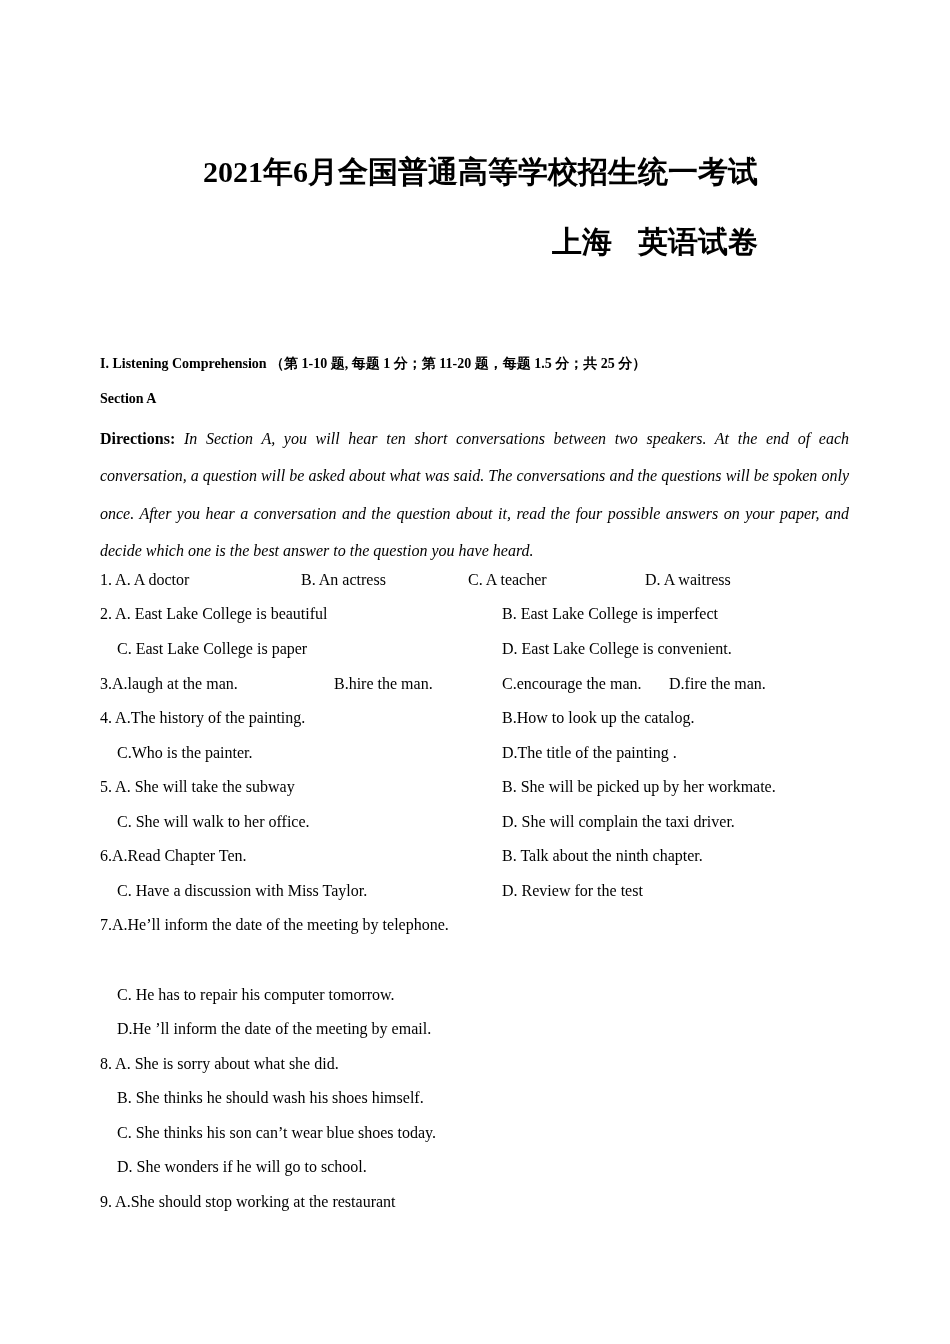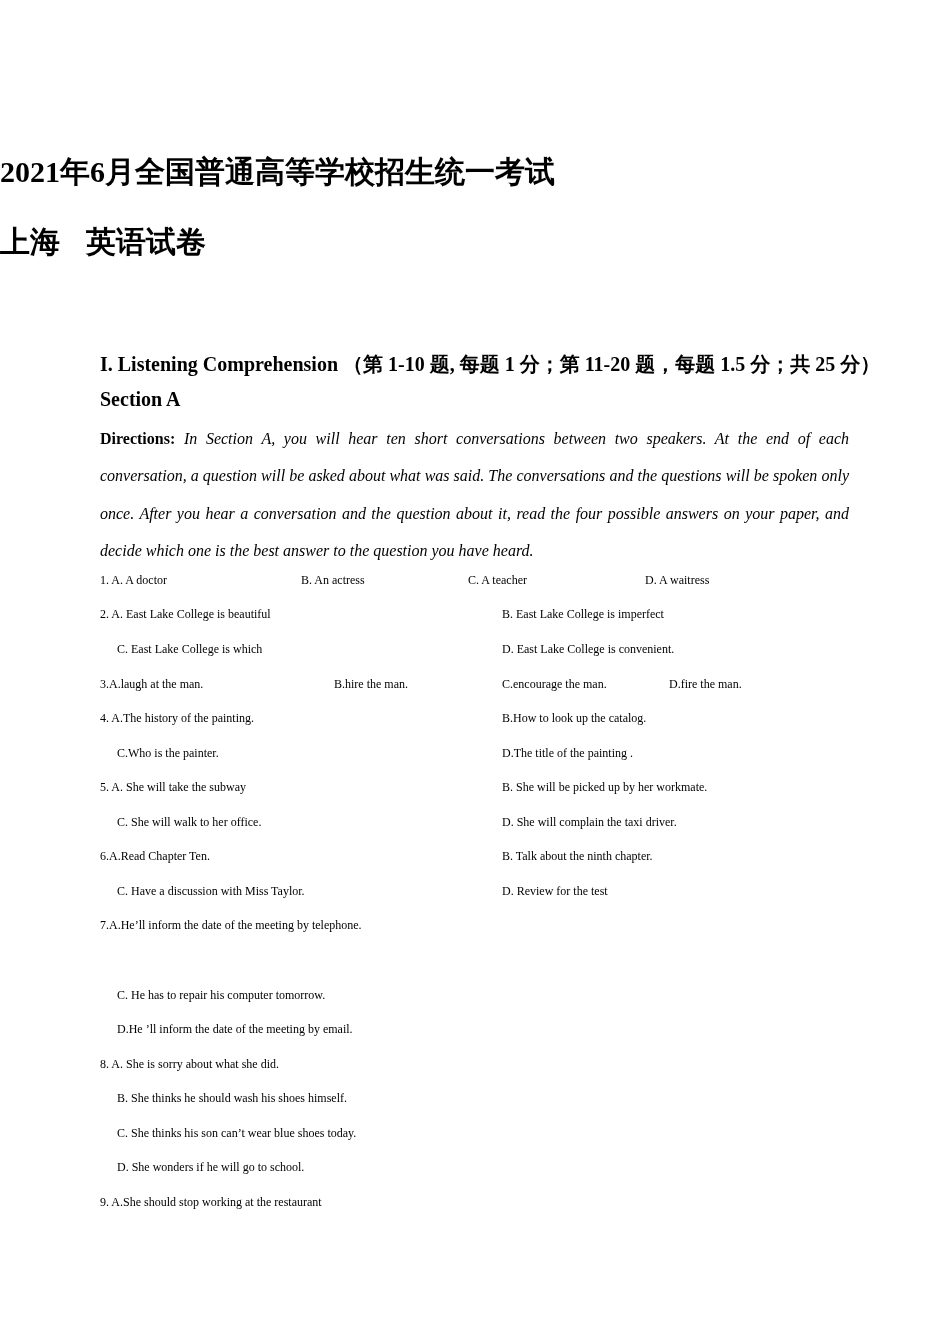--- a/index.html
+++ b/index.html
@@ -1,29 +1,29 @@
 <!DOCTYPE html>
 <html><head>
 <meta charset="utf-8">
 <style>
   html, body { margin: 0; padding: 0; background: #ffffff; }
   body { width: 950px; height: 1344px; position: relative; overflow: hidden;
          font-family: "Liberation Serif", "DejaVu Serif", serif; color: #000000; }
   .page { position: absolute; left: 0; top: 0; width: 950px; height: 1344px; }
-  .title { position: absolute; left: 0; width: 758px; text-align: left;
+  .title { position: absolute; left: 0; width: 758px; text-align: right;
            font-weight: bold; font-size: 30px; letter-spacing: 0px; }
   .title1 { top: 152px; }
   .title2 { top: 222px; }
   .title2 .gap { display: inline-block; width: 26px; }
-  .line { position: absolute; left: 100px; font-size: 20px; white-space: nowrap; line-height: 20px; }
+  .line { position: absolute; left: 100px; font-size: 14px; white-space: nowrap; line-height: 20px; }
   .bold { font-weight: bold; }
   .dirs { position: absolute; left: 100px; top: 420px; width: 749px; font-size: 16px;
           line-height: 37.3px; text-align: justify; text-align-last: left; }
   .dirs .it { font-style: italic; }
-  .opt { position: absolute; font-size: 12px; white-space: nowrap; line-height: 20px; }
+  .opt { position: absolute; font-size: 16px; white-space: nowrap; line-height: 20px; }
 </style>
 </head>
 <body>
 
 <div class="page">
 
   <div class="title title1">2021年6月全国普通高等学校招生统一考试</div>
   <div class="title title2">
     <span>上海</span><span class="gap"></span><span>英语试卷</span>
   </div>
@@ -39,21 +39,21 @@
     <span class="bold">Directions:</span><span class="it"> In Section A, you will hear ten short conversations between two speakers. At the end of each conversation, a question will be asked about what was said. The conversations and the questions will be spoken only once. After you hear a conversation and the question about it, read the four possible answers on your paper, and decide which one is the best answer to the question you have heard.</span>
   </div>
 
   <div class="opt" style="left:100px; top:570px;">1. A. A doctor</div>
   <div class="opt" style="left:301px; top:570px;">B. An actress</div>
   <div class="opt" style="left:468px; top:570px;">C. A teacher</div>
   <div class="opt" style="left:636px; top:570px;margin-left:9px;">D. A waitress</div>
 
   <div class="opt" style="left:100px; top:604px;">2. A. East Lake College is beautiful</div>
   <div class="opt" style="left:502px; top:604px;">B. East Lake College is imperfect</div>
-  <div class="opt" style="left:117px; top:639px;">C. East Lake College is which</div>
+  <div class="opt" style="left:117px; top:639px;">C. East Lake College is paper</div>
   <div class="opt" style="left:502px; top:639px;">D. East Lake College is convenient.</div>
 
   <div class="opt" style="left:100px; top:674px;">3.A.laugh at the man.</div>
   <div class="opt" style="left:334px; top:674px;">B.hire the man.</div>
   <div class="opt" style="left:502px; top:674px;">C.encourage the man.</div>
   <div class="opt" style="left:669px; top:674px;">D.fire the man.</div>
 
   <div class="opt" style="left:100px; top:708px;">4. A.The history of the painting.</div>
   <div class="opt" style="left:502px; top:708px;">B.How to look up the catalog.</div>
   <div class="opt" style="left:117px; top:743px;">C.Who is the painter.</div>

